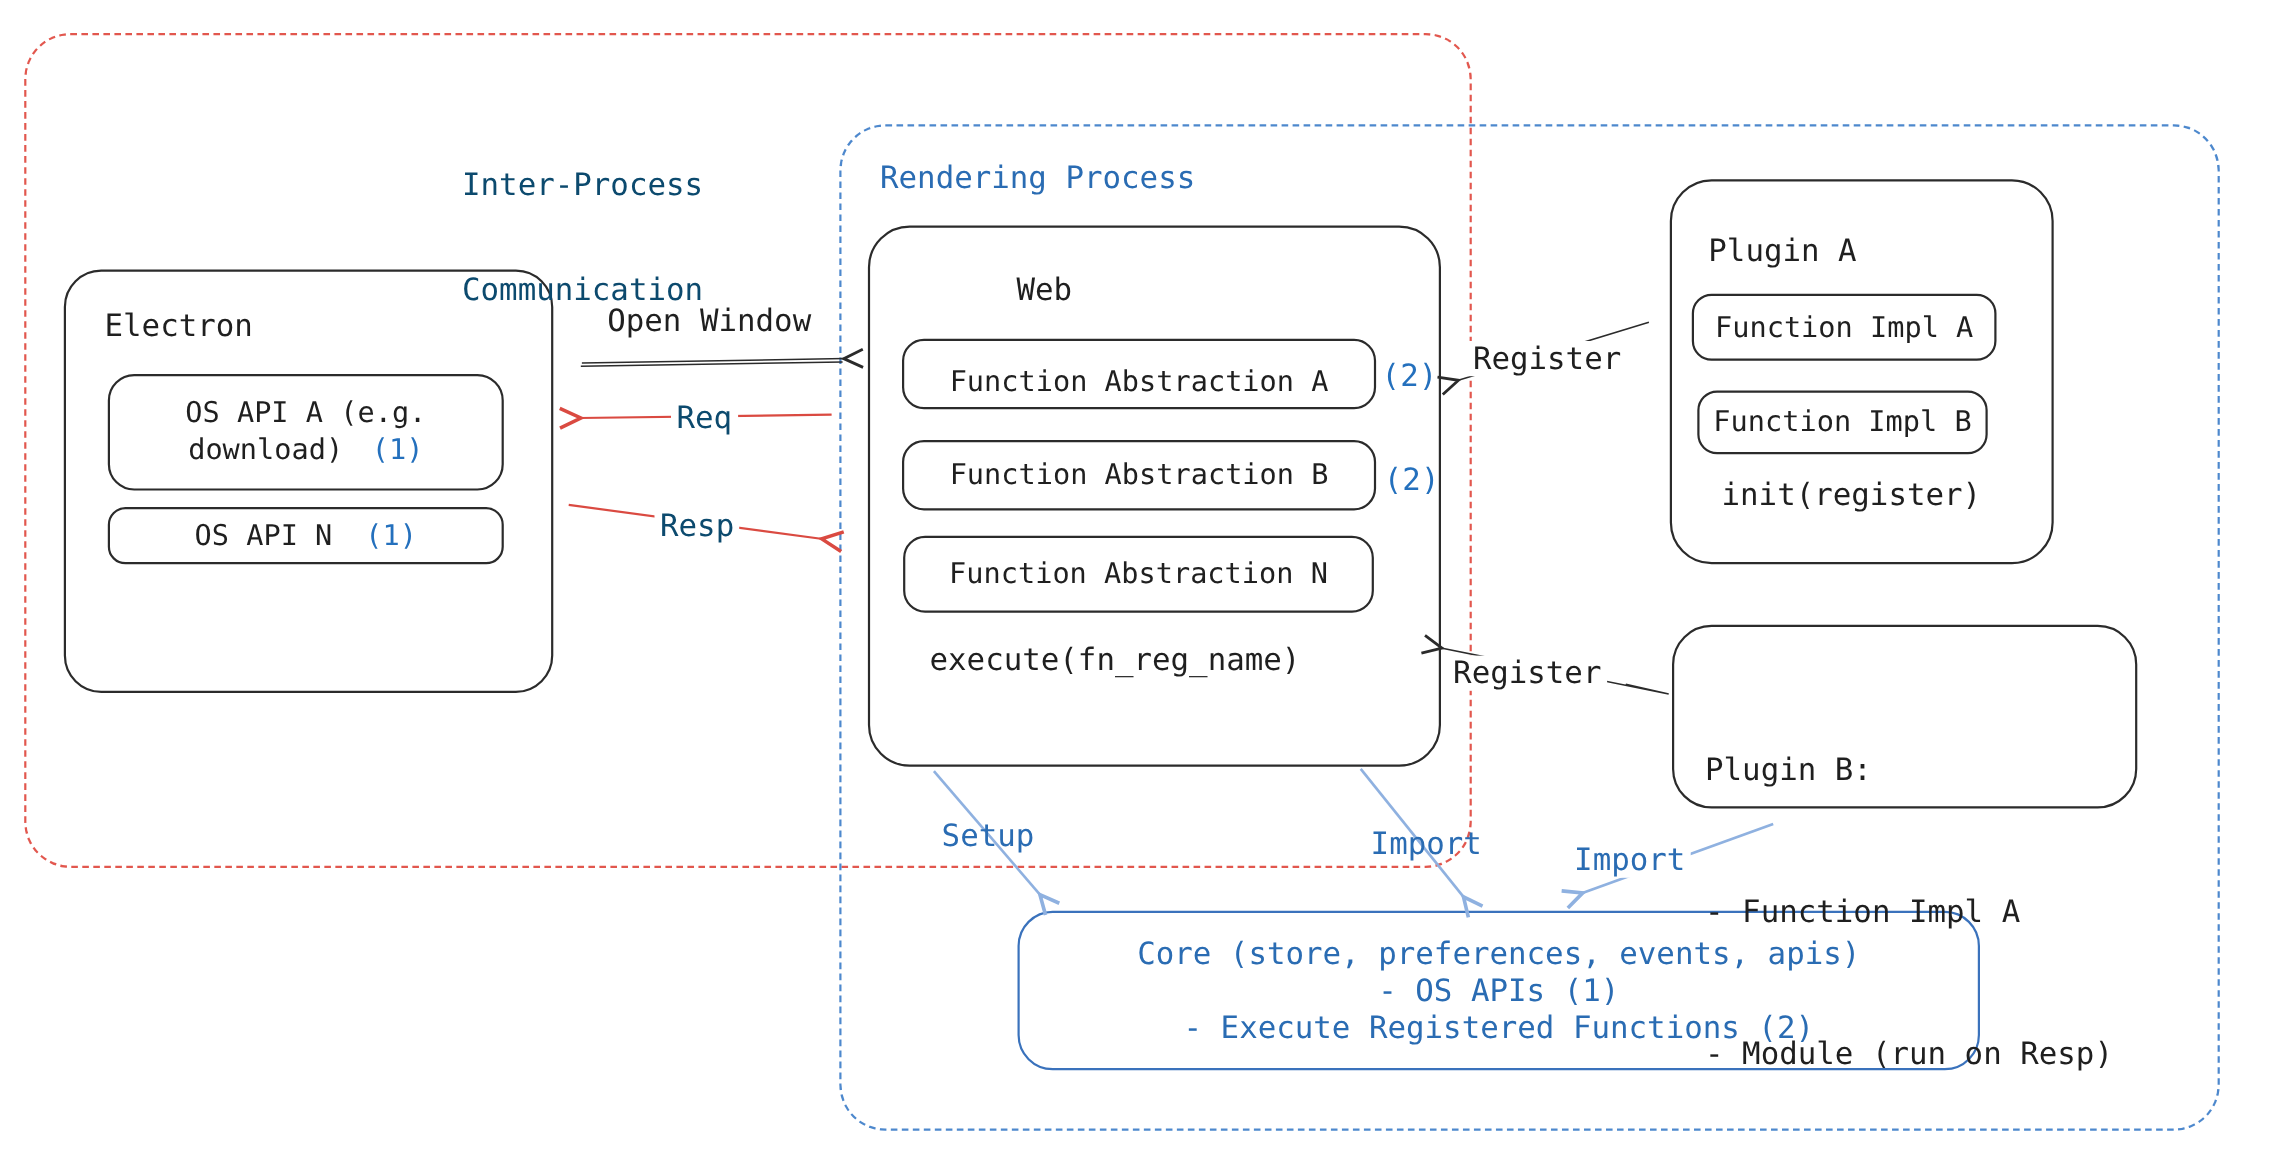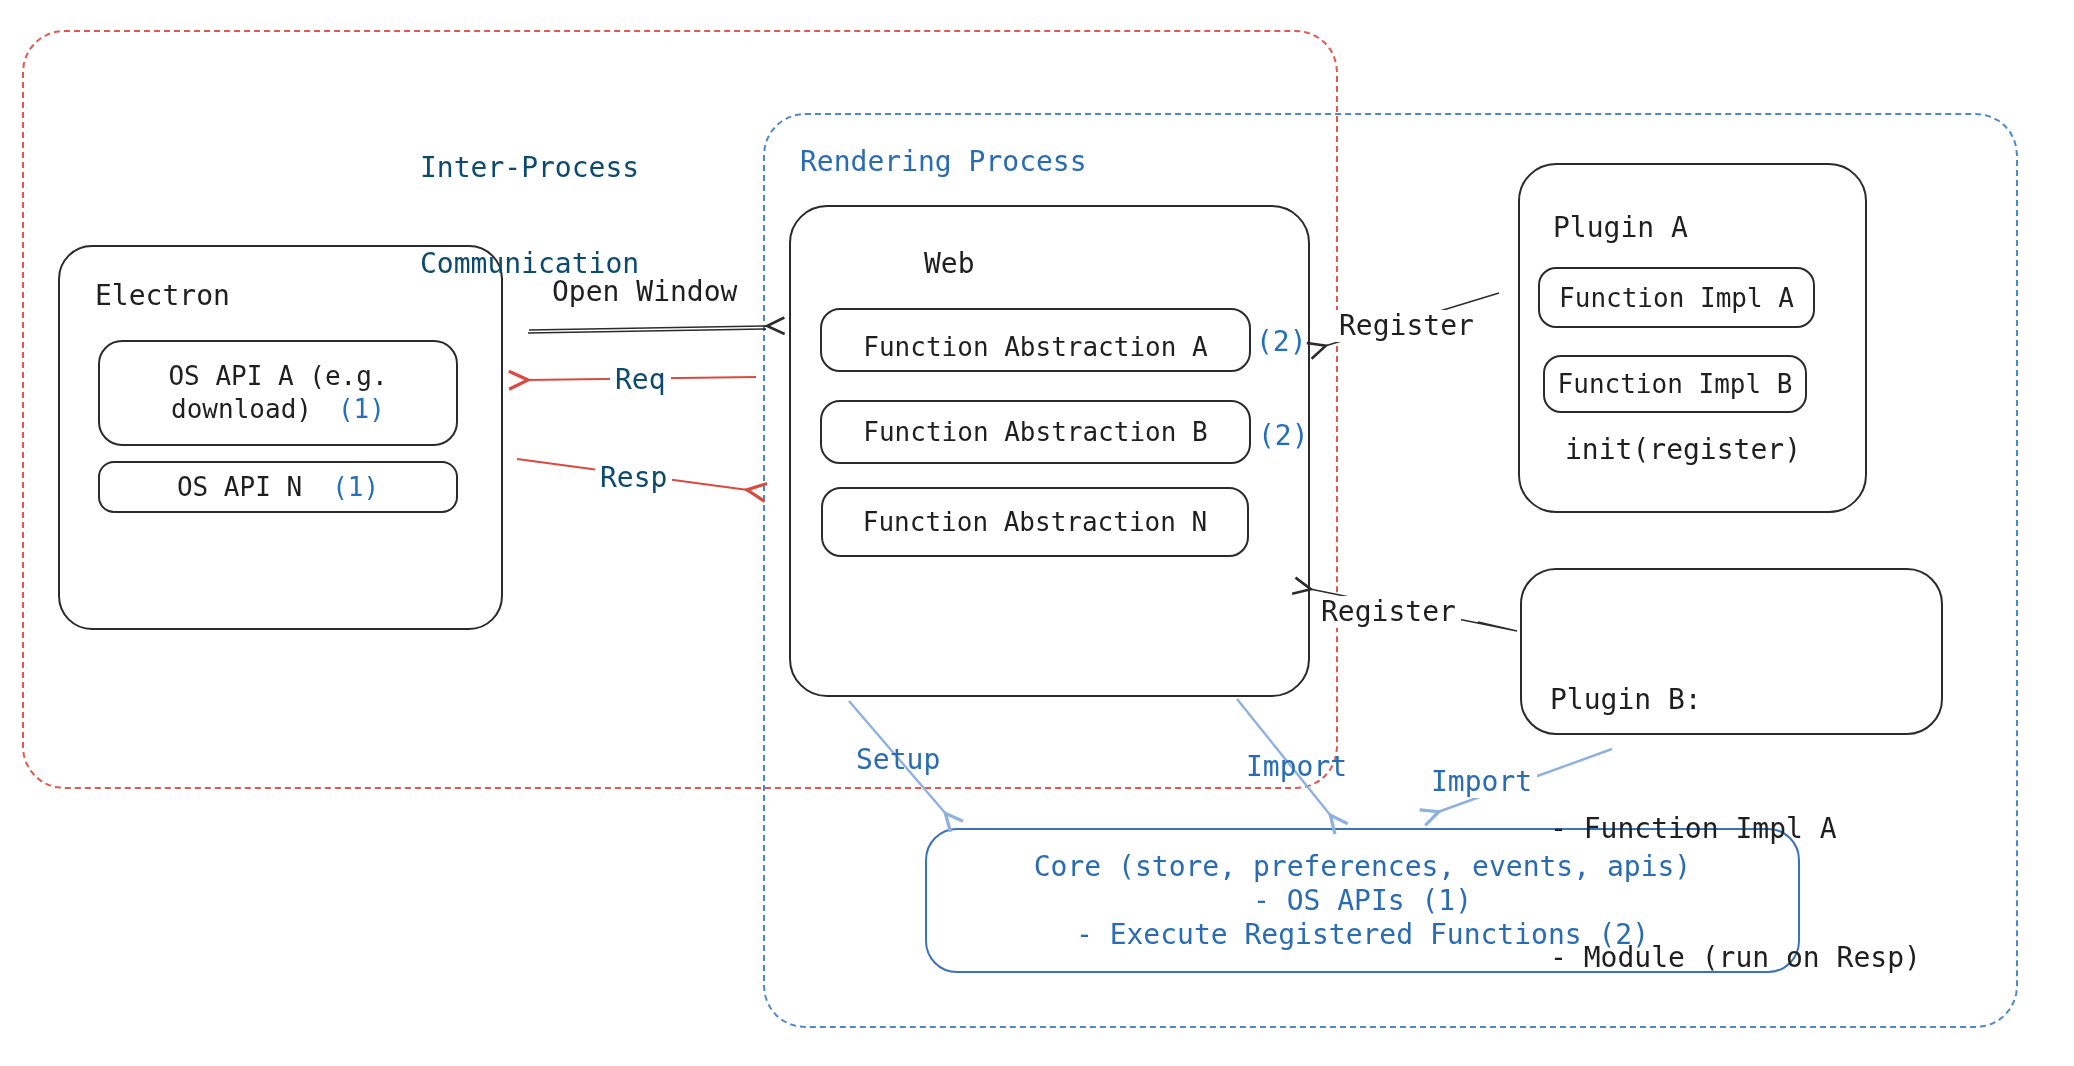--- a/index.html
+++ b/index.html
@@ -103,20 +103,21 @@
   <div class="lbl" style="left:552px;top:276px;">Open Window</div>
   <div class="lbl red onln" style="left:610px;top:364px;">Req</div>
   <div class="lbl red onln" style="left:595px;top:462px;">Resp</div>
 
   <div class="lbl" style="left:924px;top:248px;">Web</div>
   <div class="lbl sm ctr" style="left:820px;top:308px;width:431px;height:77px;">Function Abstraction A</div>
   <div class="lbl ref" style="left:1256px;top:326px;">(2)</div>
   <div class="lbl sm ctr" style="left:820px;top:400px;width:431px;height:64px;">Function Abstraction B</div>
   <div class="lbl ref" style="left:1258px;top:420px;">(2)</div>
   <div class="lbl sm ctr" style="left:821px;top:487px;width:428px;height:70px;">Function Abstraction N</div>
+  <div class="lbl" style="left:845px;top:584px;">execute(fn_reg_name)</div>
 
   <div class="lbl onln" style="left:1334px;top:310px;">Register</div>
   <div class="lbl onln" style="left:1316px;top:596px;">Register</div>
 
   <div class="lbl" style="left:1553px;top:212px;">Plugin A</div>
   <div class="lbl sm ctr" style="left:1538px;top:267px;width:277px;height:61px;">Function Impl A</div>
   <div class="lbl sm ctr" style="left:1543px;top:355px;width:264px;height:58px;border-radius:25px;">Function Impl B</div>
   <div class="lbl" style="left:1553px;top:434px;margin-left:12px;">init(register)</div>
 
   <div class="lbl" style="left:1550px;top:592px;line-height:43px;">

